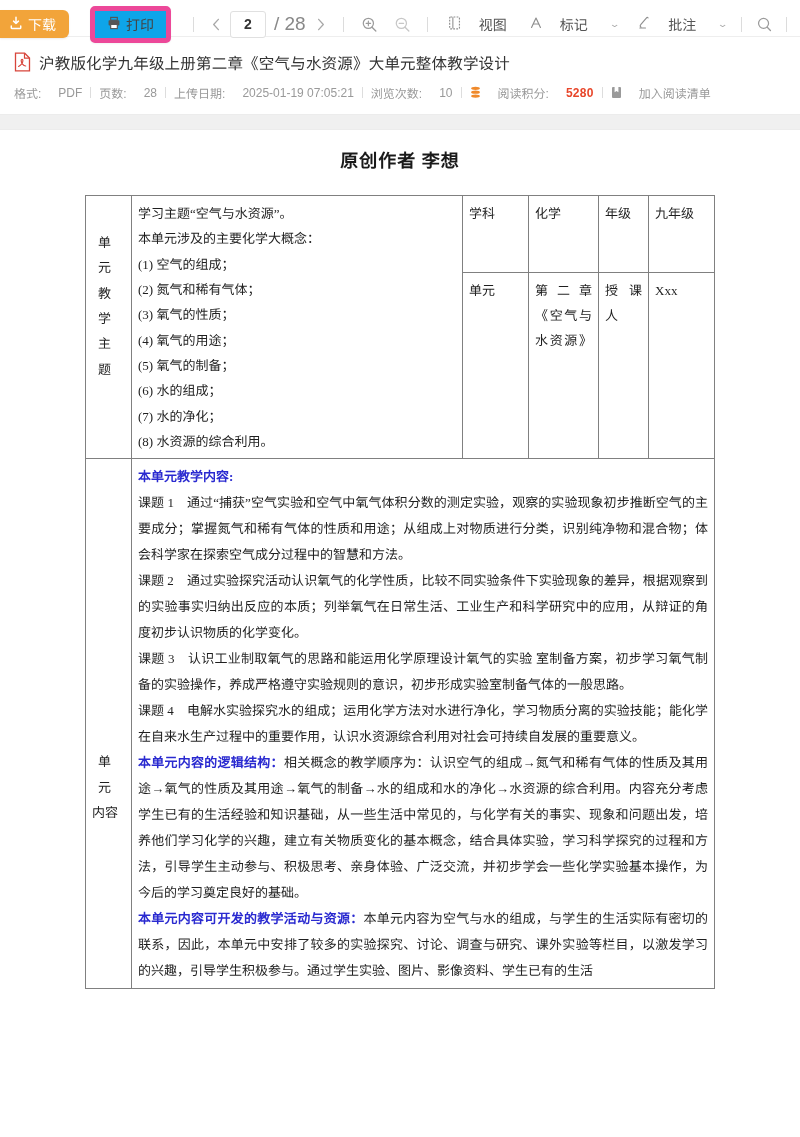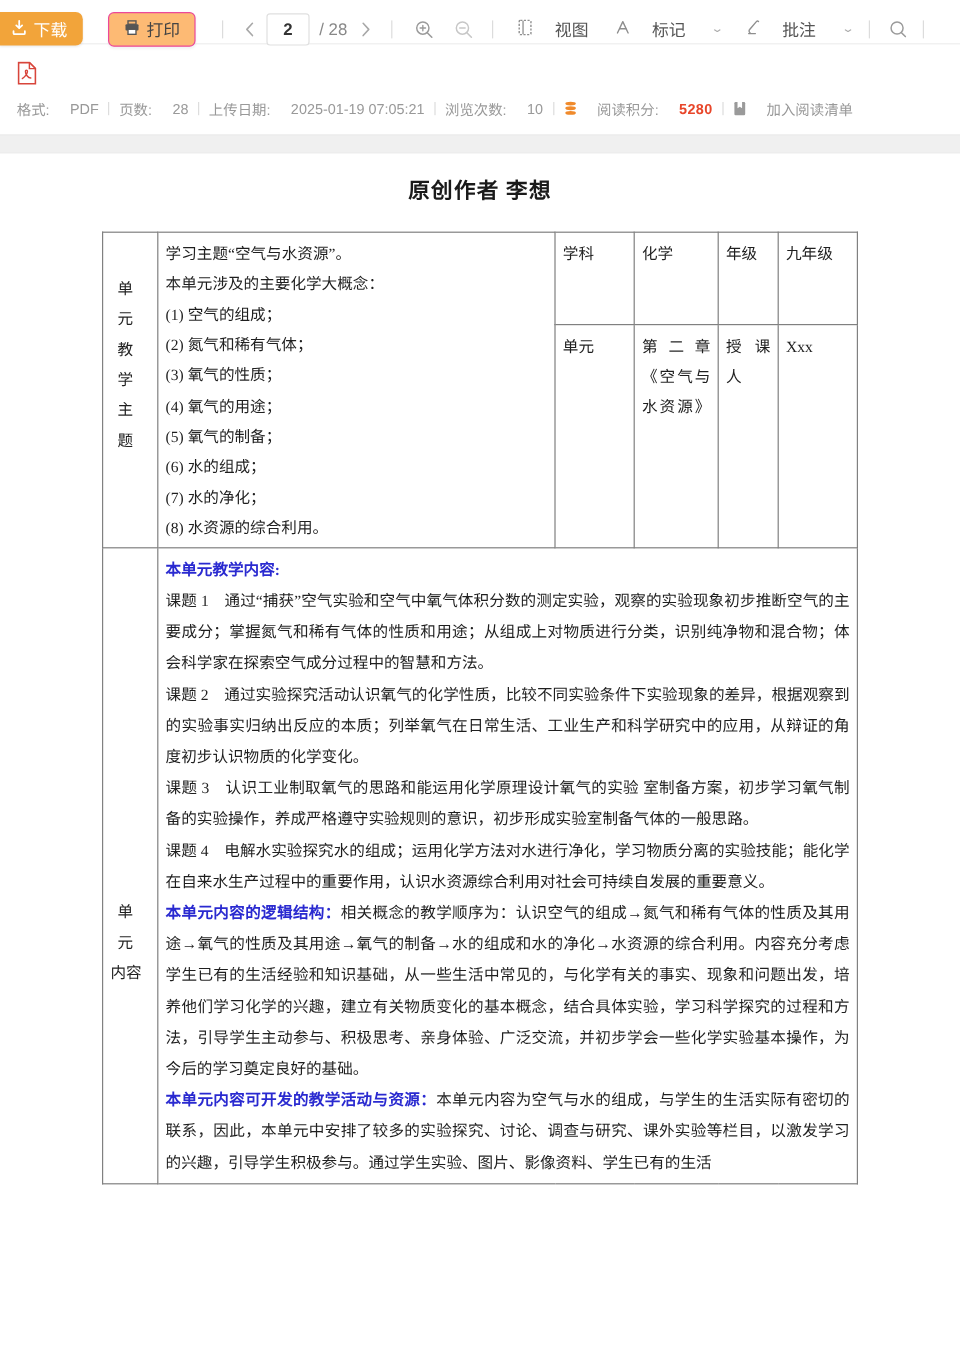--- a/index.html
+++ b/index.html
@@ -41,22 +41,22 @@
     display: flex;
     align-items: center;
     gap: 5px;
     padding: 0 13px 0 9px;
     font-size: 14px;
     cursor: pointer;
     margin-left: 0;
     box-shadow: 0 1px 2px rgba(0,0,0,.08);
   }
   .btn-print {
-    background: #fdba74;
-    border: 1px solid #ec4899;
+    background: #0ea5e9;
+    border: 5px solid #ec4899;
     border-radius: 5px;
     height: 27px;
     display: flex;
     align-items: center;
     gap: 5px;
     padding: 0 12px;
     font-size: 14px;
     color: #444;
     cursor: pointer;
     margin-left: 21px;
@@ -89,21 +89,21 @@
     justify-content: center;
     font-size: 14px;
     font-weight: bold;
     color: #333;
     margin: 0 3px;
     background: #fff;
     cursor: text;
     flex: none;
   }
   .page-total {
-    font-size: 14px;
+    font-size: 19px;
     color: #888;
     margin: 0 4px 0 5px;
     white-space: nowrap;
     flex: none;
   }
   .tb-icon-btn {
     display: flex;
     align-items: center;
     justify-content: center;
     width: 24px;
@@ -373,20 +373,21 @@
 
   <div class="doc-head">
     <div class="doc-title-row">
       <span class="pdf-ico">
         <svg width="17" height="20" viewBox="0 0 17 20" fill="none">
           <path d="M1.5 1.2h9.2l4.8 4.8v12.8H1.5z" stroke="#d8453b" stroke-width="1.3" fill="#fff"></path>
           <path d="M10.5 1.4v4.8h4.7" stroke="#d8453b" stroke-width="1.2" fill="none"></path>
           <path d="M4.6 14.5c2.6-1.6 4.3-4.6 4.3-6 0-.7-.3-1.1-.8-1.1-.6 0-.9.5-.9 1.3 0 2 2 5.3 4.5 5.3" stroke="#d8453b" stroke-width="1.15" fill="none" stroke-linecap="round"></path>
         </svg>
       </span>
+      <span class="doc-title">沪教版化学九年级上册第二章《空气与水资源》大单元整体教学设计</span>
     </div>
 
     <div class="meta-row">
       <span class="meta-item">
         <span>格式:</span>
         <span>PDF</span>
       </span>
       <span class="meta-sep"></span>
       <span class="meta-item">
         <span>页数:</span>

